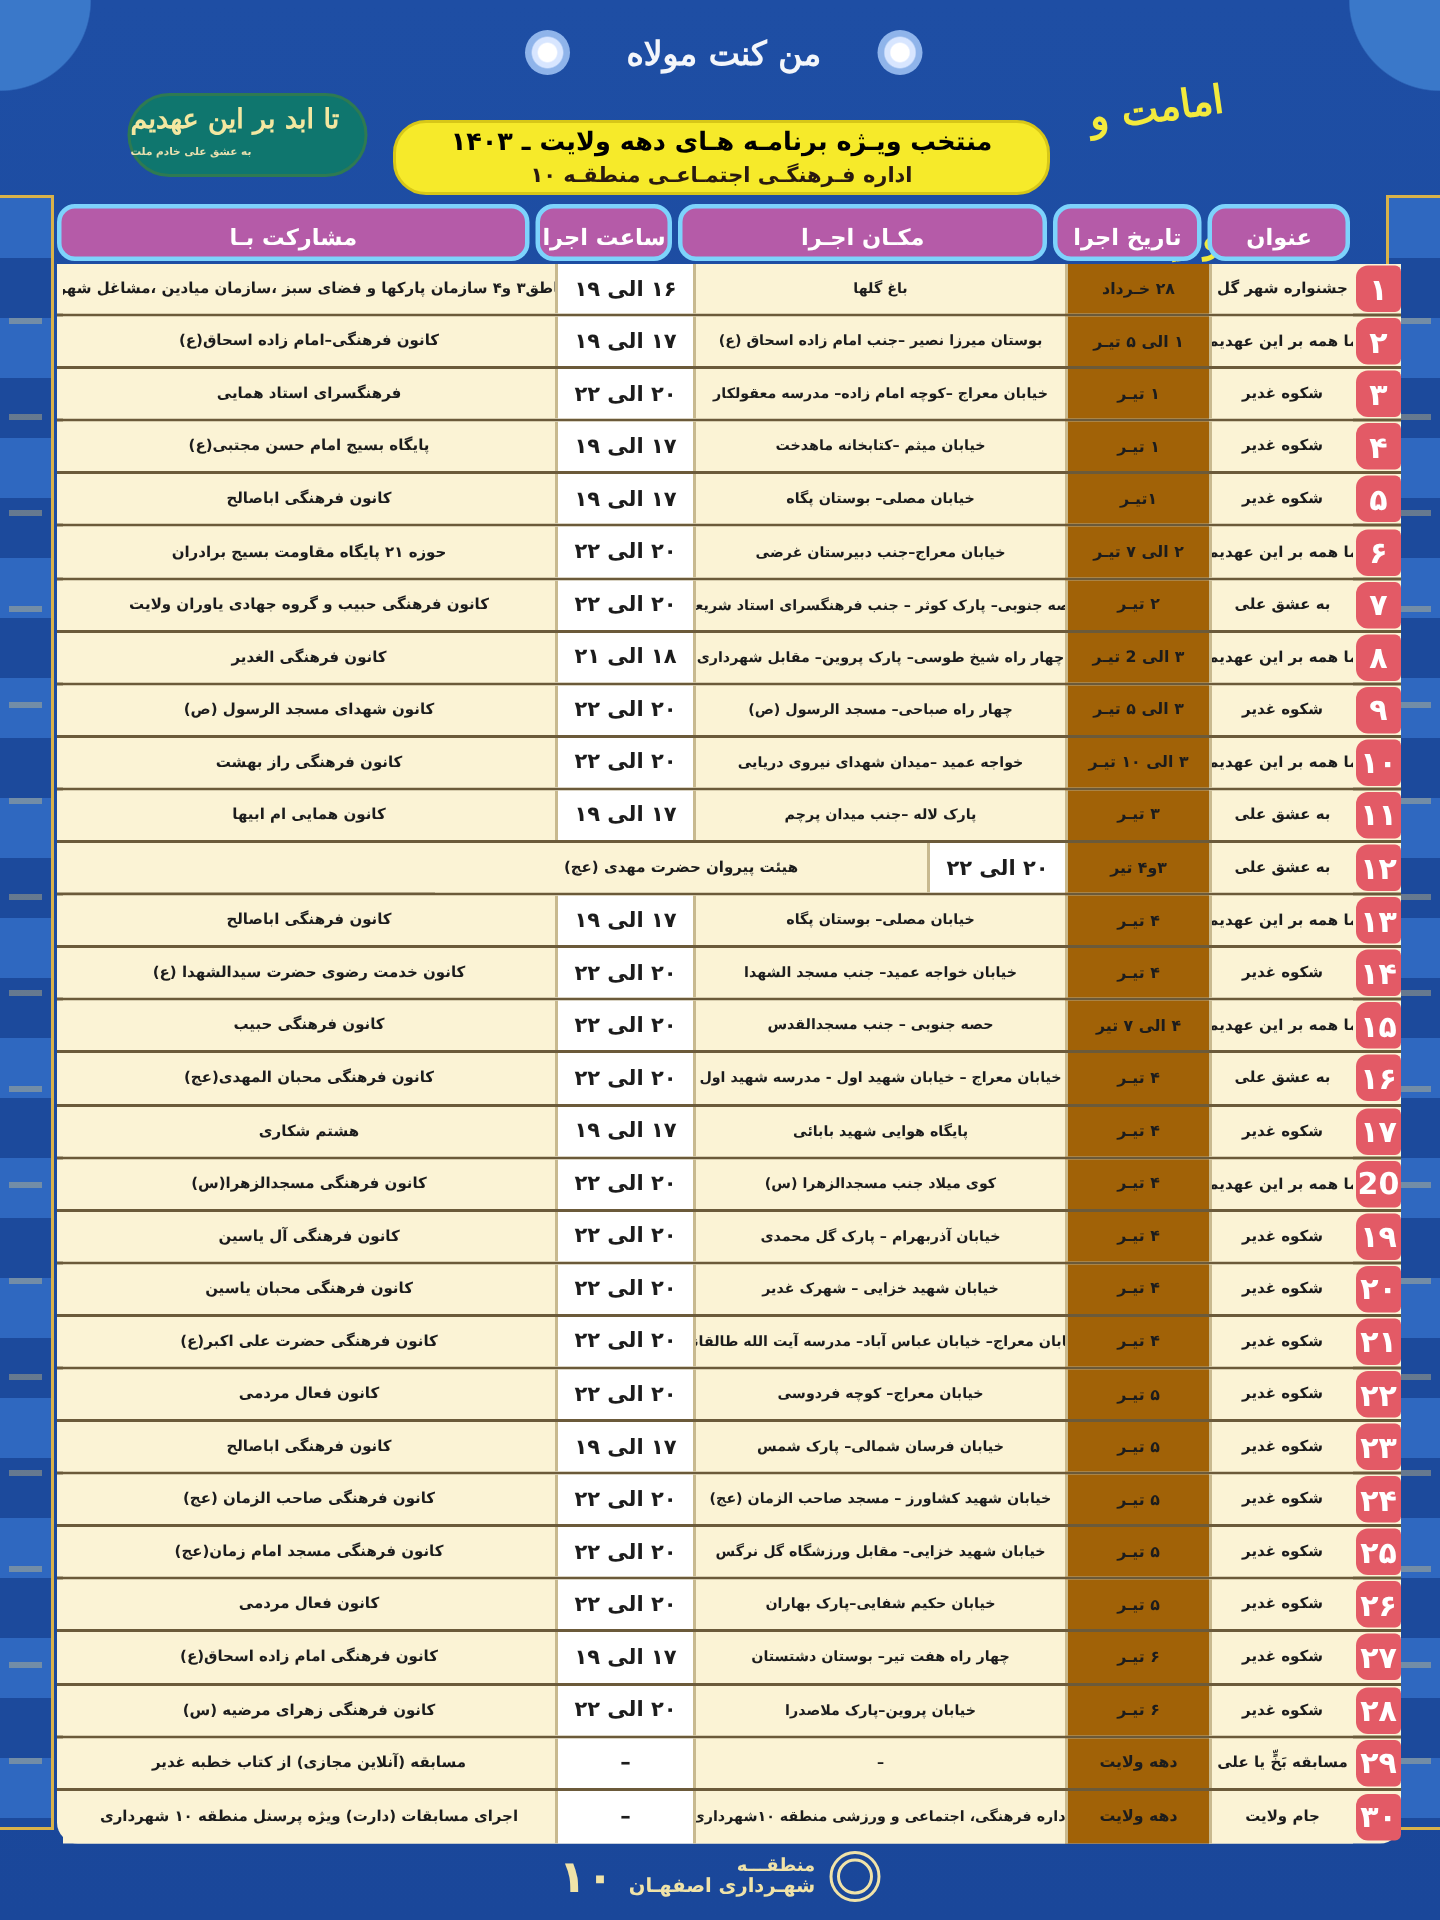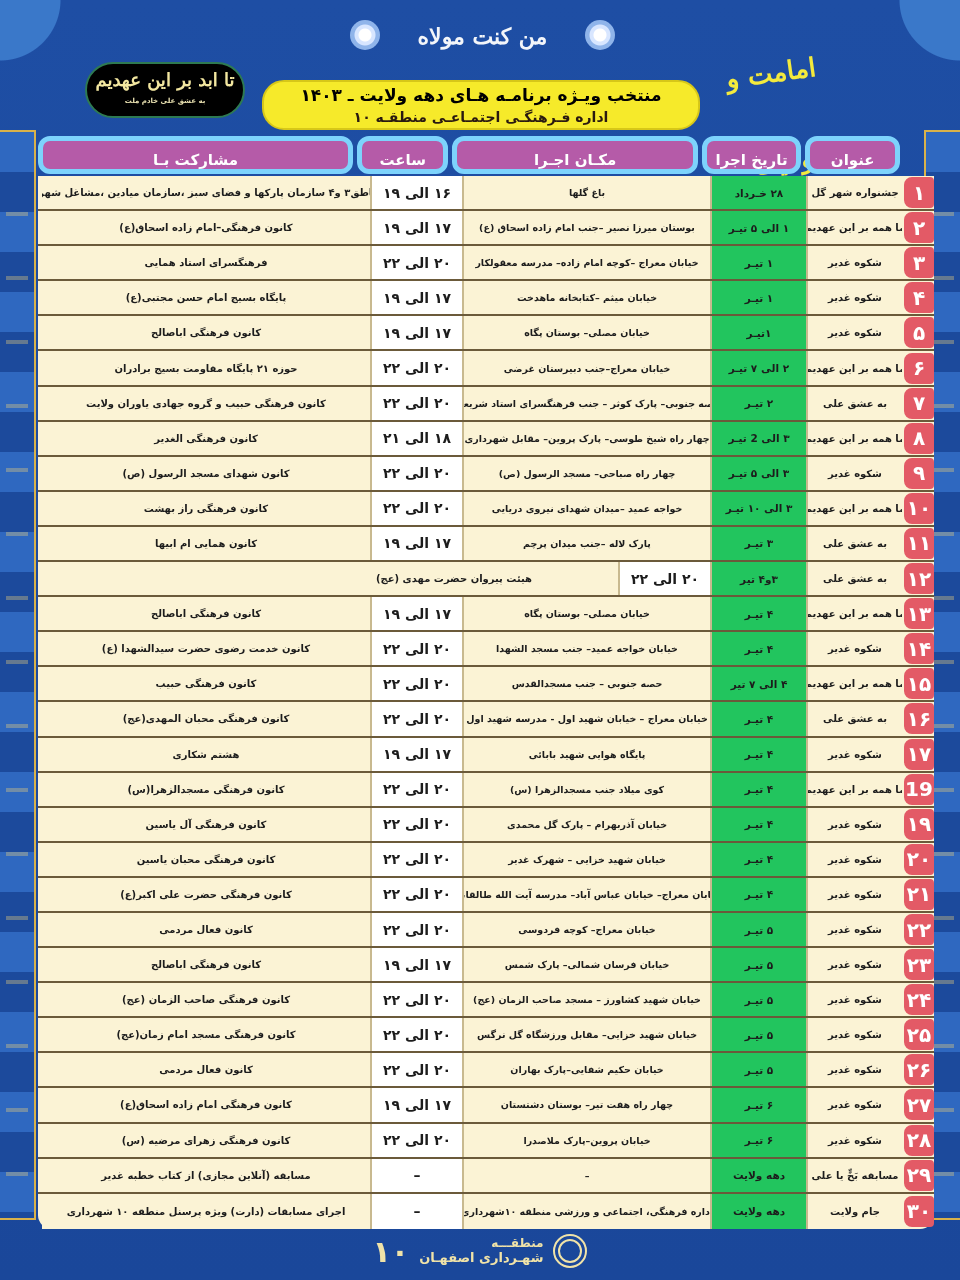--- a/index.html
+++ b/index.html
@@ -45,23 +45,23 @@
   .ornament.o1 { left: 350px; }
   .ornament.o2 { left: 585px; }
   .logo-right {
     position: absolute; left: 706px; top: 28px; width: 130px; height: 90px;
     color: #f3ea3d; font-size: 26px; font-weight: bold; text-align: center;
     line-height: 90px; font-family: "DejaVu Serif", serif;
     transform: rotate(-8deg);
   }
   .logo-left {
     position: absolute; left: 85px; top: 62px; width: 160px; height: 56px;
-    background: #000000; border-radius: 28px;
+    background: #0f766e; border-radius: 28px;
     border: 2px solid #2e7a52;
-    color: #f3e7a0; text-align: center;
+    color: #f3e7a0; 
   }
   .logo-left .main { font-size: 18px; font-weight: bold; line-height: 32px; font-family: "DejaVu Serif", serif; }
   .logo-left .sub { font-size: 7px; line-height: 10px; color: #e8e0b0; font-weight: bold; }
 
   .title-banner {
     position: absolute; left: 262px; top: 80px; width: 438px; height: 50px;
     background: #f6ea2a; border-radius: 22px;
     border: 2px solid #d7c718;
     text-align: center; direction: rtl;
   }
@@ -70,39 +70,39 @@
 
   
   .table {
     position: absolute; left: 38px; top: 136px; width: 896px;
     direction: rtl;
   }
   .thead { display: flex; height: 38px; gap: 4px; margin-bottom: 2px; }
   .th {
     background: #b55ba8; color: #ffffff; border-radius: 12px;
     font-weight: bold; font-size: 15px; text-align: center; line-height: 38px;
-    border: 5px solid #7dd3fc;
+    border: 3px solid #7dd3fc;
   }
   .col-title { width: 96px; }
   .col-date { width: 100px; }
   .col-place { width: 248px; }
   .col-time { width: 92px; }
   .col-partner { width: 318px; }
   .thead .spacer { width: 30px; }
 
   .rows { background: #fbf3d5; border-radius: 0 0 14px 14px; }
   .row { display: flex; height: 35.1px; border-bottom: 2px solid #6b5a3a; align-items: center; }
   .row:last-child { border-bottom: none; }
   .cell {
     height: 100%; display: flex; align-items: center; justify-content: center;
     font-size: 10px; font-weight: bold; color: #1c1c1c; text-align: center;
     border-left: 2px solid #c8b98f; overflow: hidden; white-space: nowrap;
   }
   .cell.c-title { width: 96px; background: #fbf3d5; }
-  .cell.c-date { width: 96px; background: #22c55e; font-size: 10.5px; }
+  .cell.c-date { width: 96px; background: #a16207; font-size: 10.5px; }
   .cell.c-place { width: 248px; background: #fbf3d5; font-size: 9.5px; }
   .cell.c-time { width: 92px; background: #ffffff; font-size: 14px; }
   .cell.c-partner { width: 328px; background: #fbf3d5; font-size: 10px; border-left: none; }
   .num-badge {
     width: 30px; height: 31px; background: #e35a66; color: #ffffff;
     border-radius: 8px 4px 4px 8px; font-size: 20px; font-weight: bold;
     display: flex; align-items: center; justify-content: center; margin-right: 0;
     flex-shrink: 0; margin-left: 2px;
   }
 
@@ -285,21 +285,21 @@
       </div>
       <div class="row">
         <div class="num-badge">۱۷</div>
         <div class="cell c-title">شکوه غدیر</div>
         <div class="cell c-date">۴ تیـر</div>
         <div class="cell c-place">پایگاه هوایی شهید بابائی</div>
         <div class="cell c-time">۱۷ الی ۱۹</div>
         <div class="cell c-partner">هشتم شکاری</div>
       </div>
       <div class="row">
-        <div class="num-badge">19</div>
+        <div class="num-badge">20</div>
         <div class="cell c-title">ما همه بر این عهدیم</div>
         <div class="cell c-date">۴ تیـر</div>
         <div class="cell c-place">کوی میلاد جنب مسجدالزهرا (س)</div>
         <div class="cell c-time">۲۰ الی ۲۲</div>
         <div class="cell c-partner">کانون فرهنگی مسجدالزهرا(س)</div>
       </div>
       <div class="row">
         <div class="num-badge">۱۹</div>
         <div class="cell c-title">شکوه غدیر</div>
         <div class="cell c-date">۴ تیـر</div>

